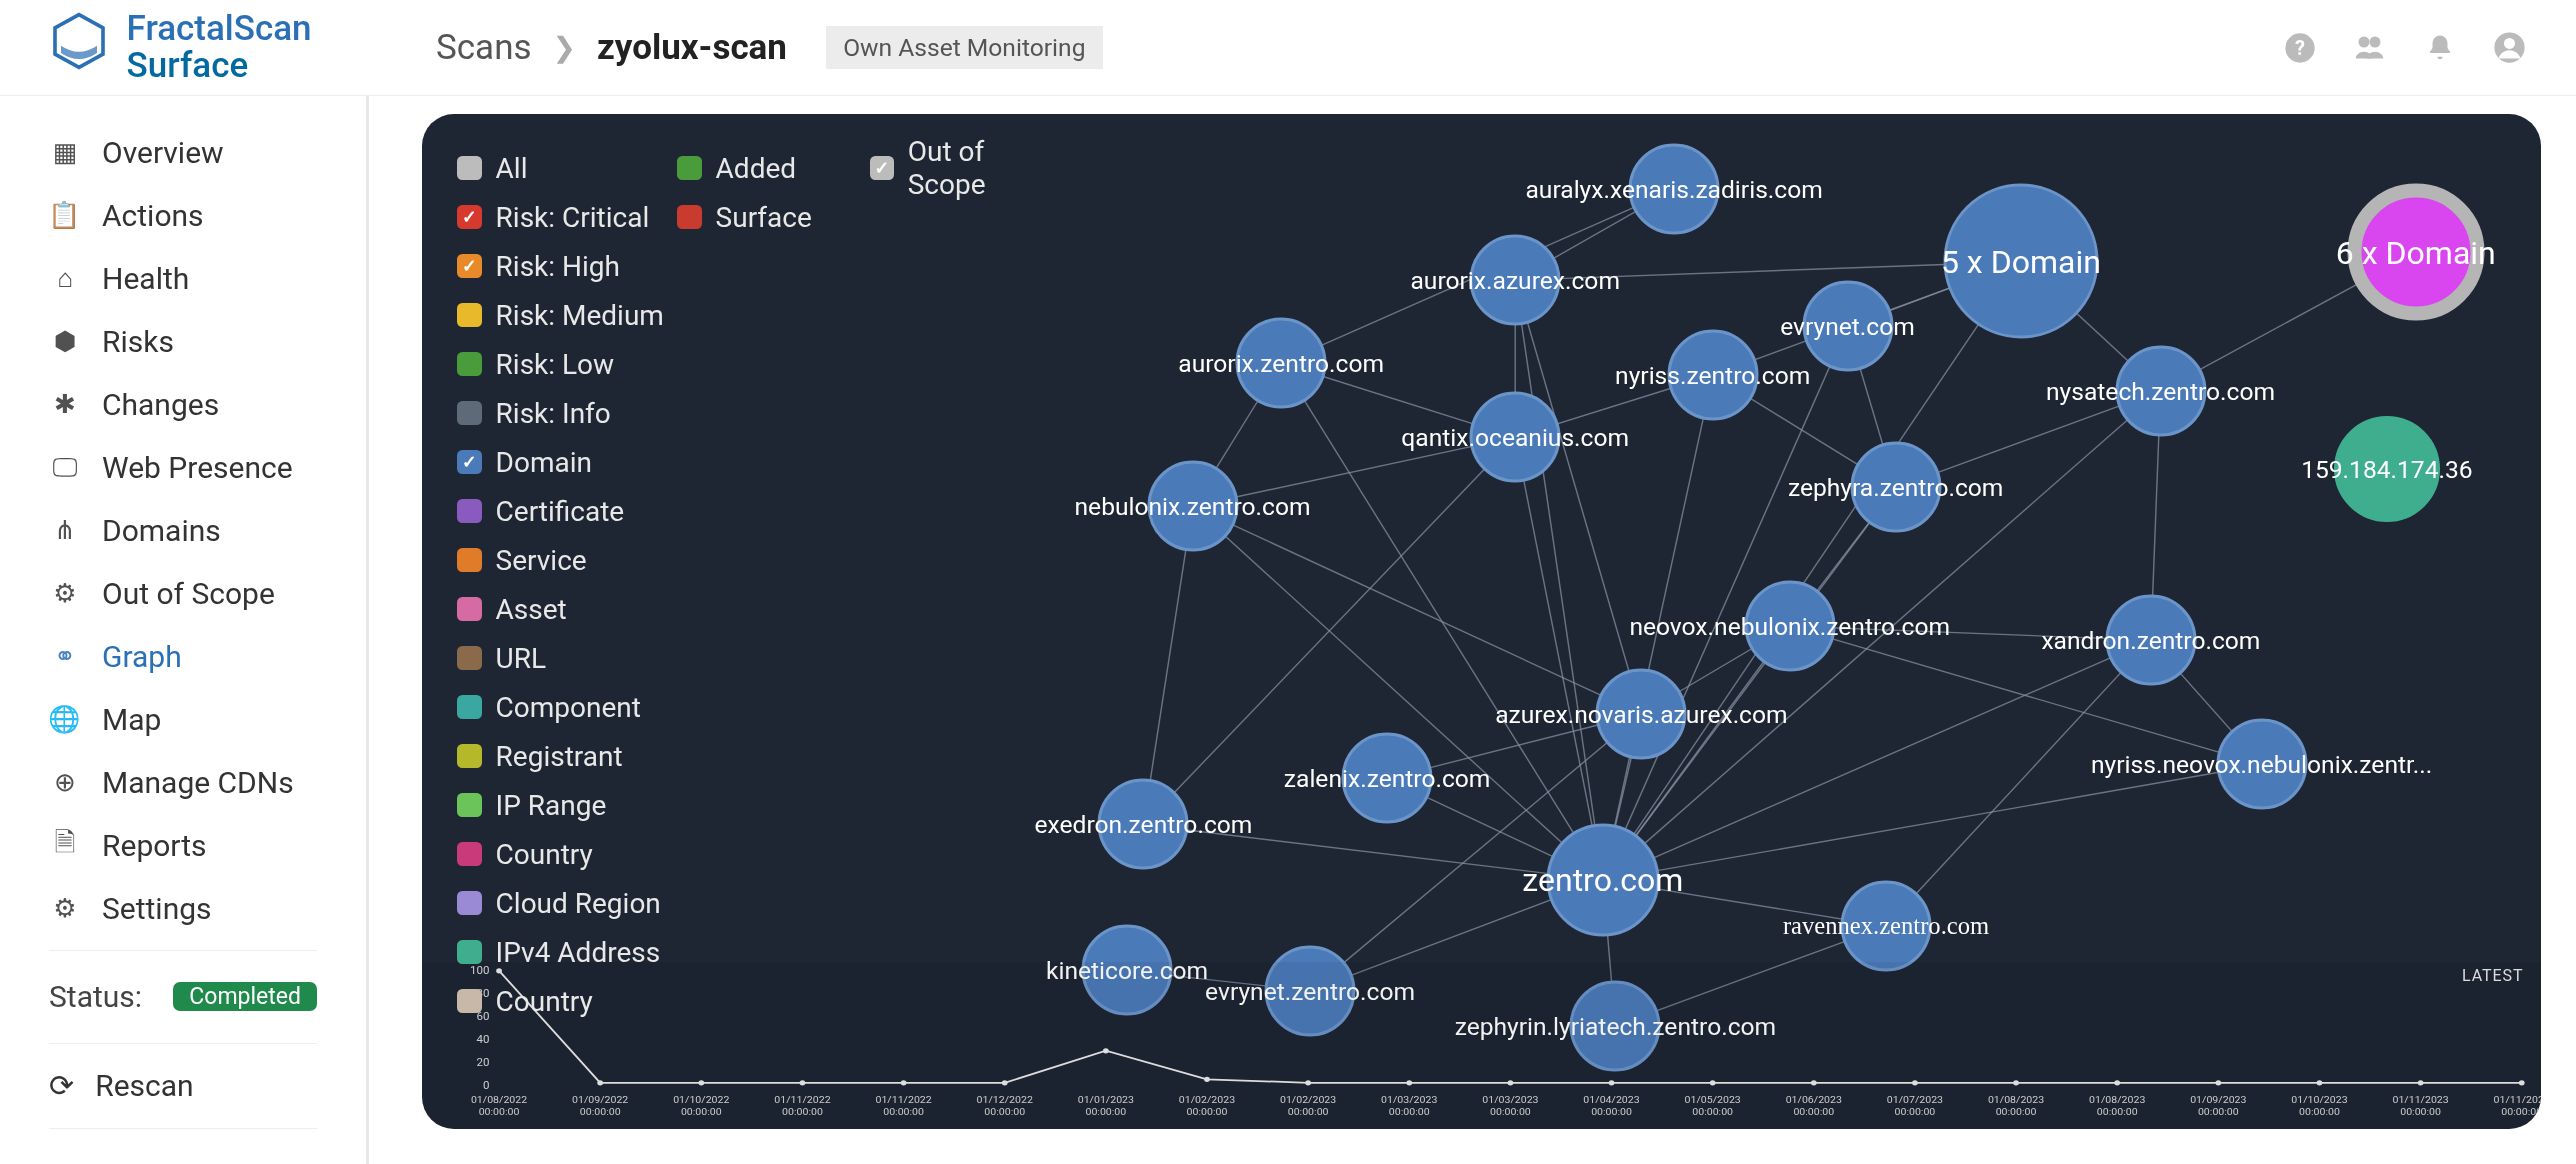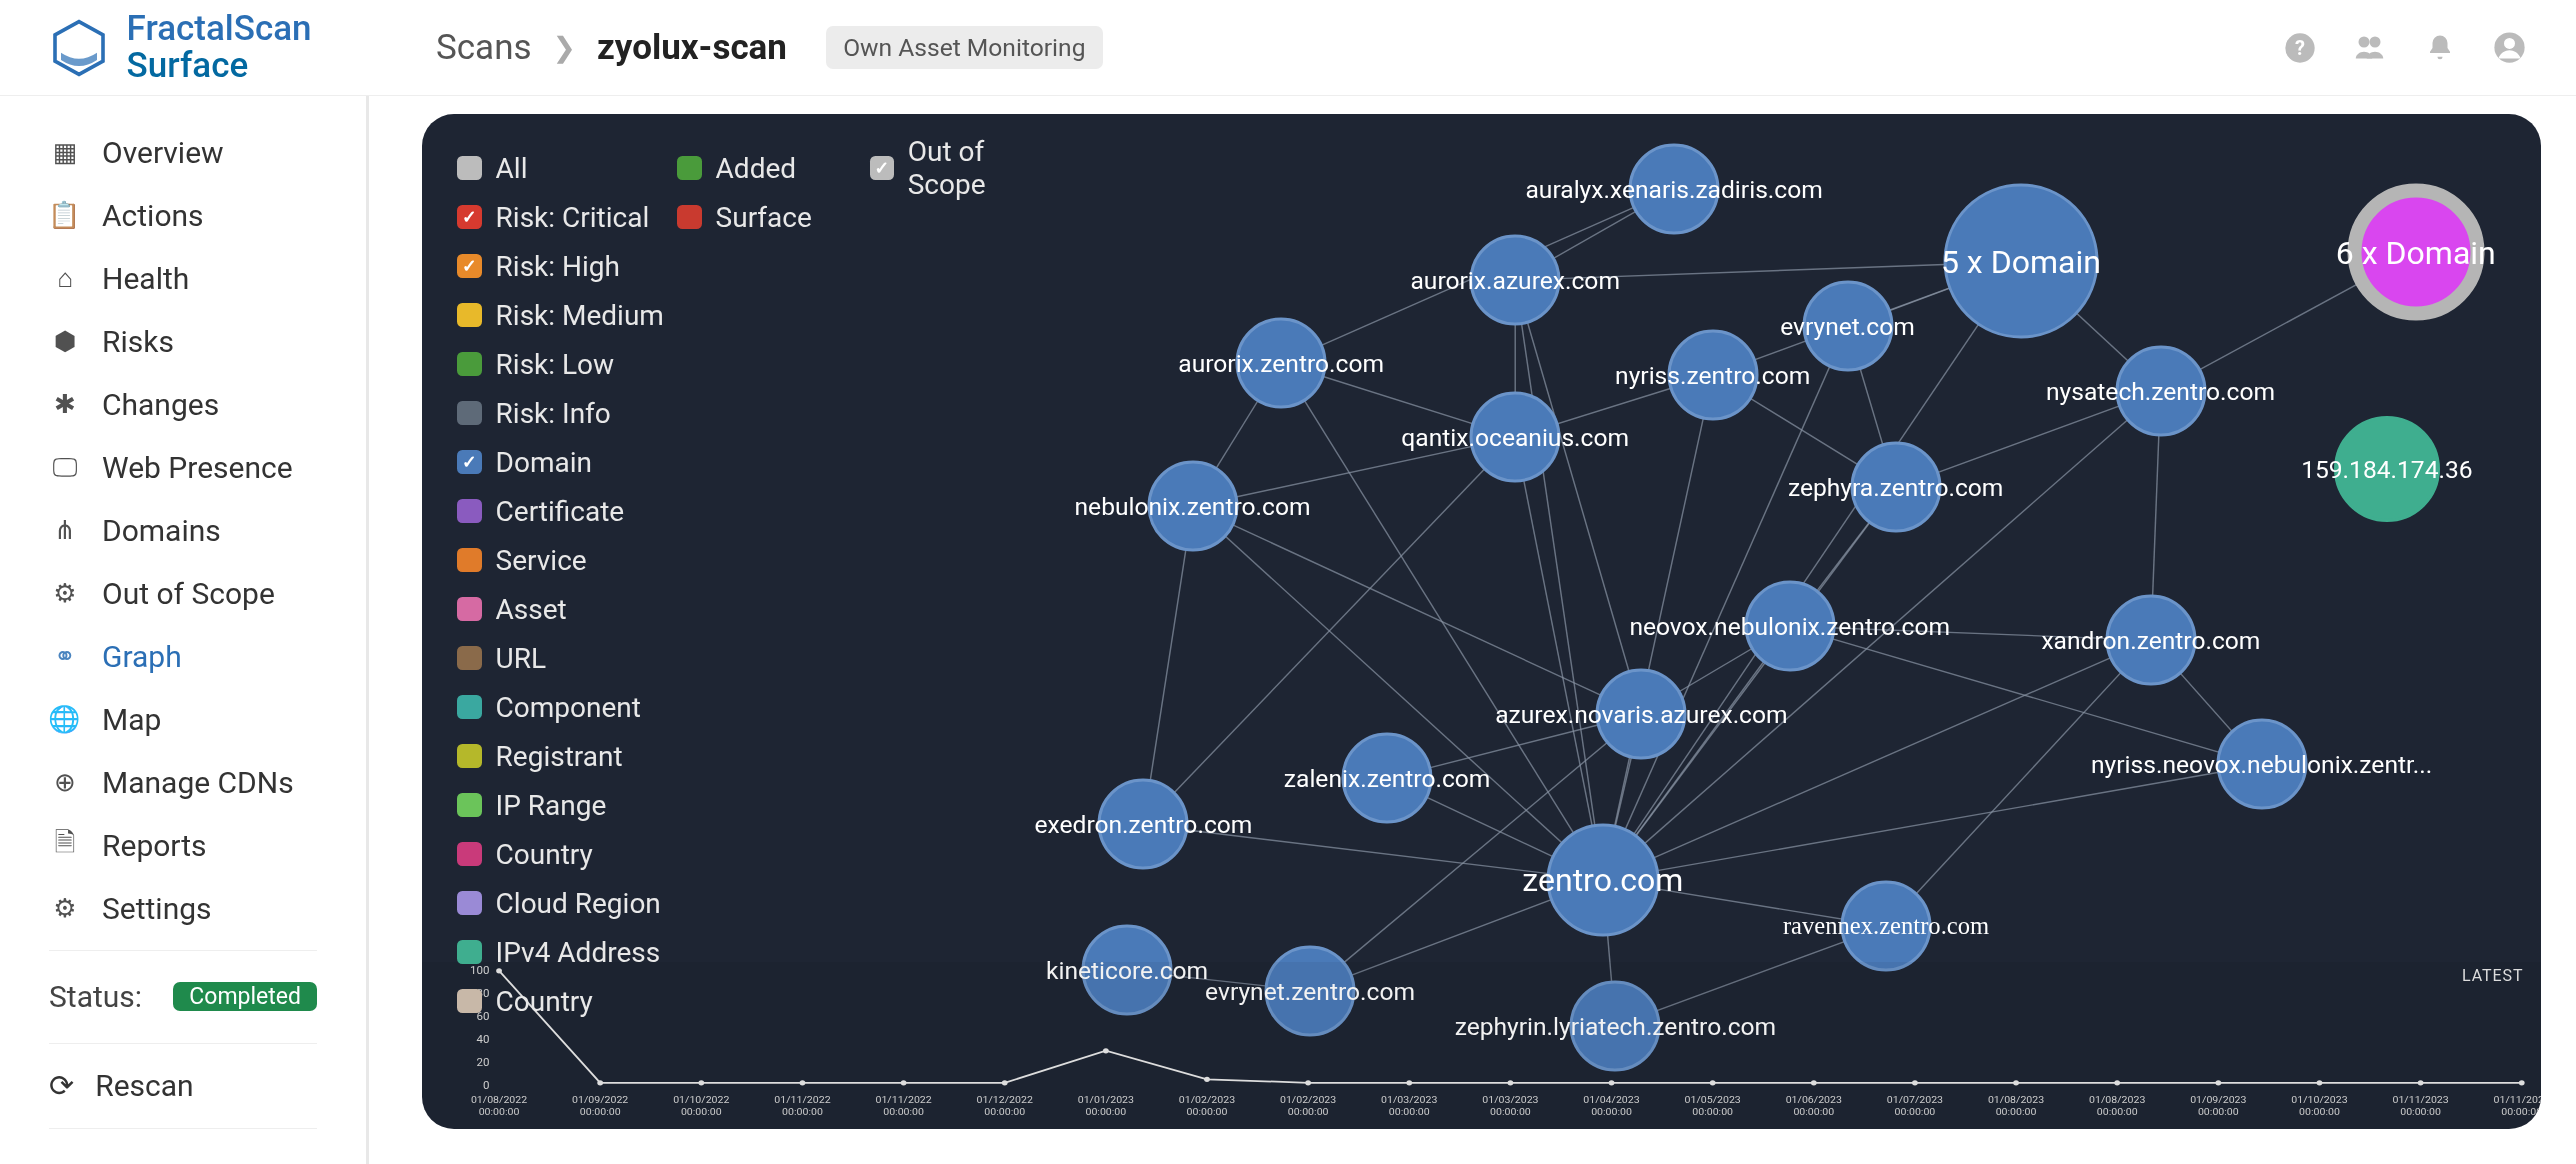--- a/index.html
+++ b/index.html
@@ -16,21 +16,21 @@
   
   .topbar {
     height: 109px;
     display: flex;
     align-items: center;
     padding: 0 49px;
     border-bottom: 0.9px solid #eee;
   }
   .logo-wrap {
     display: flex;
-    align-items: center;
+    align-items: flex-start;
     gap: 17.6px;
     width: 387px;
   }
   .logo-hex { width: 60px; height: 60px; }
   .logo-text { display: flex; flex-direction: column; line-height: 1.05; }
   .logo-text .l1 { font-size: 35px; color: #2b6fb5; font-weight: 500; }
   .logo-text .l2 { font-size: 35px; color: #0369a1; font-weight: 500; }
   .breadcrumb {
     display: flex;
     align-items: center;
@@ -38,21 +38,21 @@
     font-size: 35px;
   }
   .breadcrumb .crumb { color: #555; }
   .breadcrumb .chev { color: #aaa; font-size: 28px; }
   .breadcrumb .current { font-weight: 700; color: #222; }
   .tag-pill {
     background: #ececec;
     color: #555;
     font-size: 24.6px;
     padding: 7px 17.6px;
-    border-radius: 7px;
+    border-radius: 0;
     margin-left: 17.6px;
   }
   .topbar-spacer { flex: 1; }
   .topbar-icons { display: flex; gap: 35px; align-items: center; }
   .topbar-icons .ticon {
     width: 35px; height: 35px; color: #bbb;
     display: flex; align-items: center; justify-content: center;
     font-size: 32px;
   }
 

